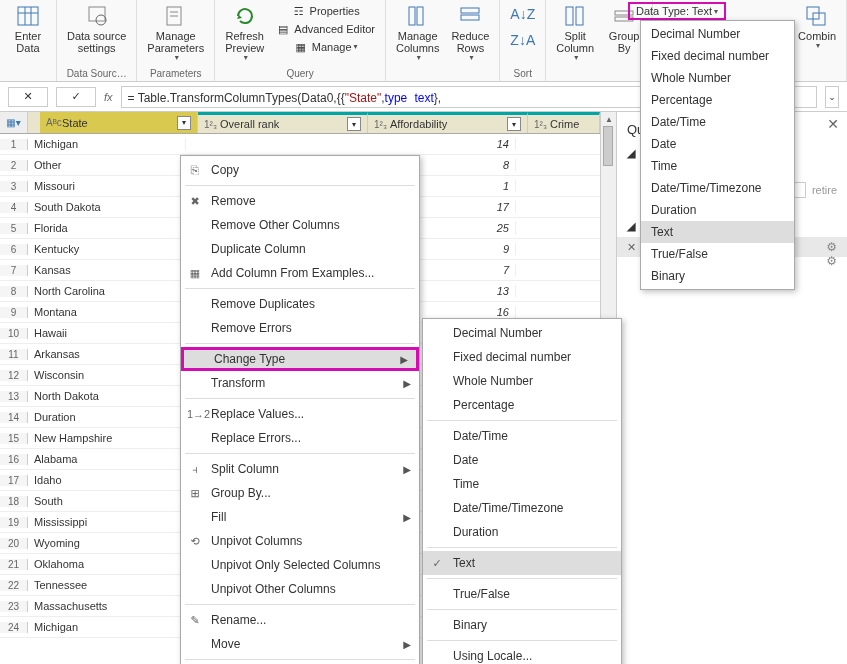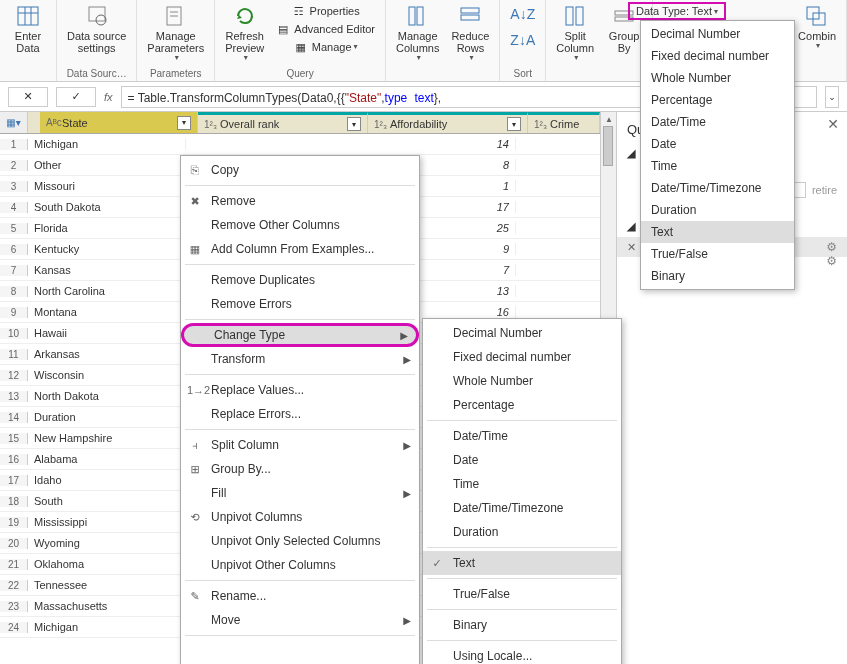--- a/index.html
+++ b/index.html
@@ -521,32 +521,35 @@
     </div>
     <div class="sep"></div>
     <div class="mi">
       <span class="micon">✖</span>
       <span>Remove</span>
     </div>
     <div class="mi">
       <span>Remove Other Columns</span>
     </div>
     <div class="mi">
+      <span>Duplicate Column</span>
+    </div>
+    <div class="mi">
       <span class="micon">▦</span>
       <span>Add Column From Examples...</span>
     </div>
     <div class="sep"></div>
     <div class="mi">
       <span>Remove Duplicates</span>
     </div>
     <div class="mi">
       <span>Remove Errors</span>
     </div>
     <div class="sep"></div>
-    <div class="mi sel hl-box" style="border-width: 3px; border-radius: 12px;">
+    <div class="mi sel hl-box" style="border-width: 3px;">
       <span>Change Type</span>
       <span class="arrow">▶</span>
     </div>
     <div class="mi">
       <span>Transform</span>
       <span class="arrow">▶</span>
     </div>
     <div class="sep"></div>
     <div class="mi">
       <span class="micon">1→2</span>

